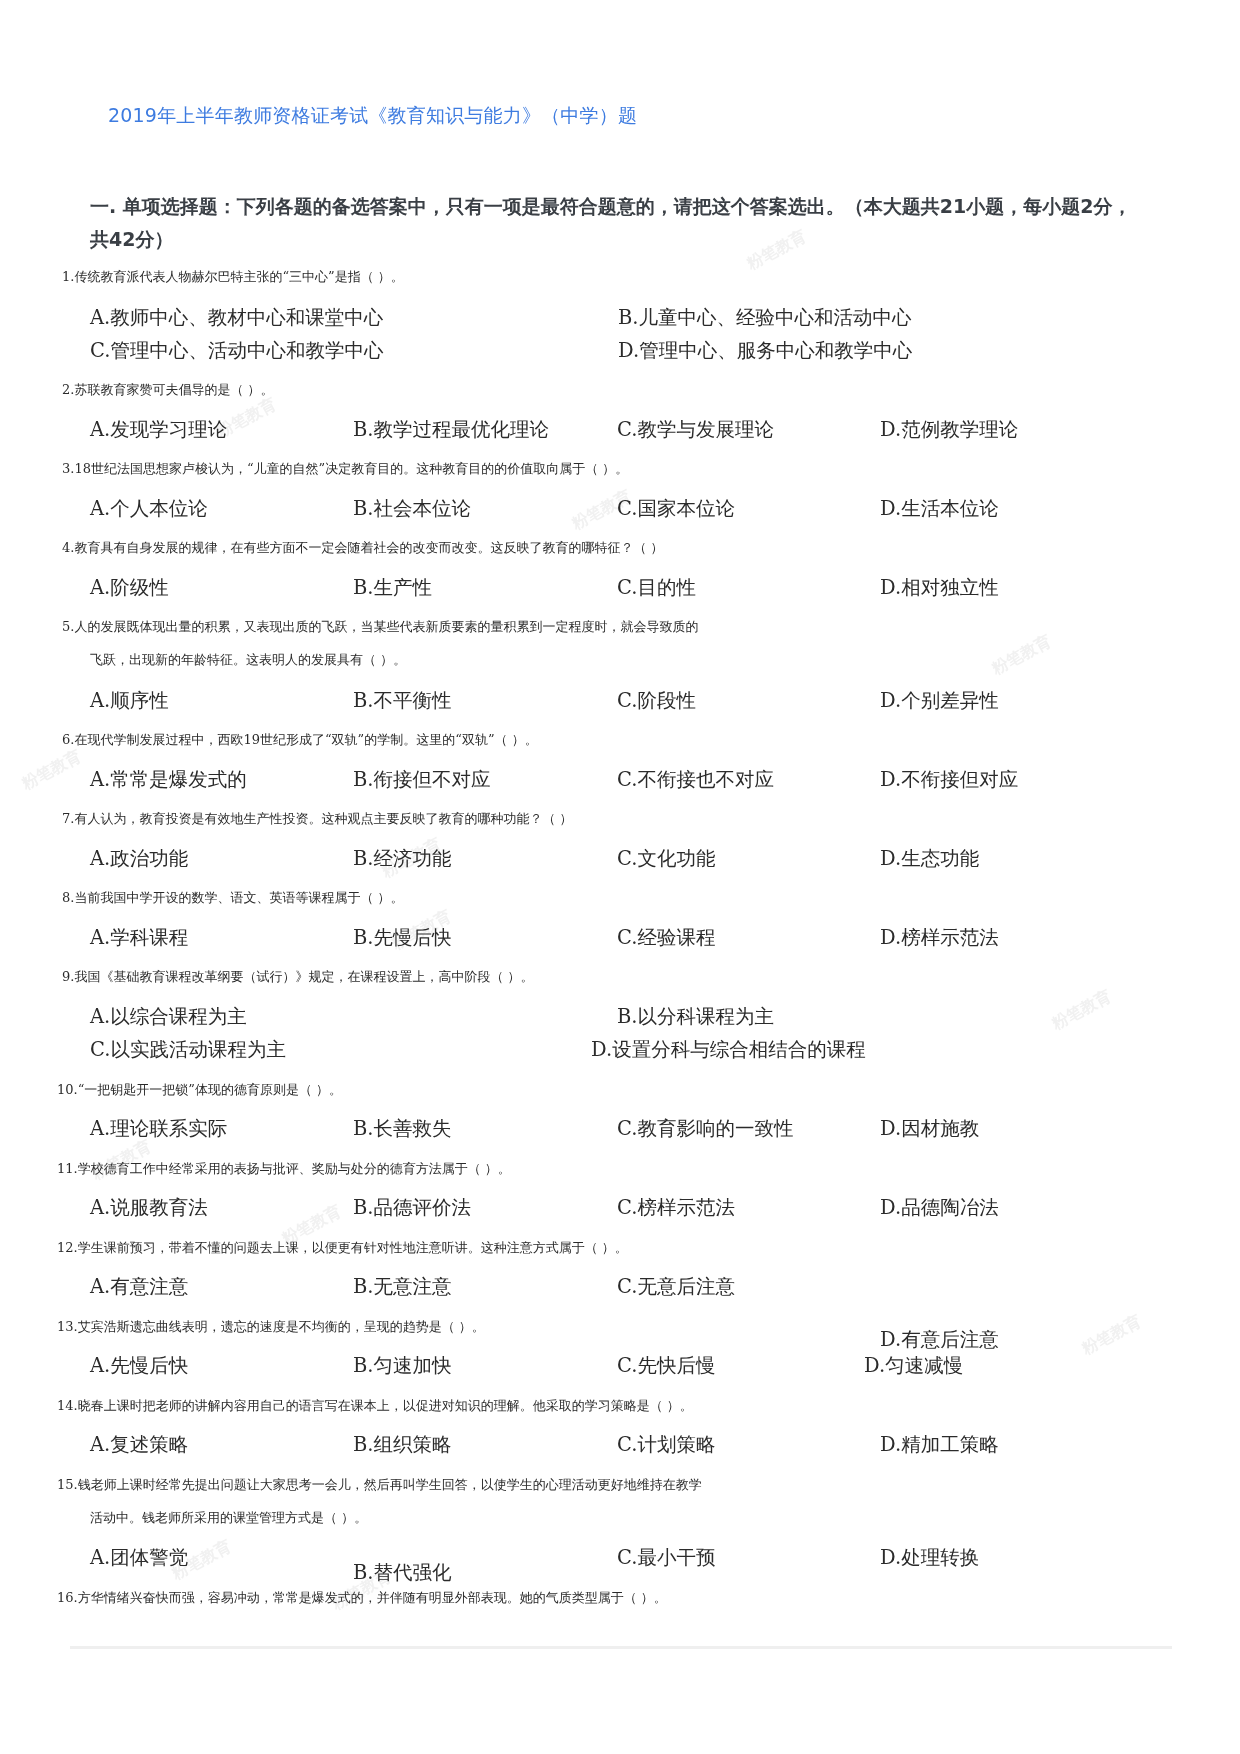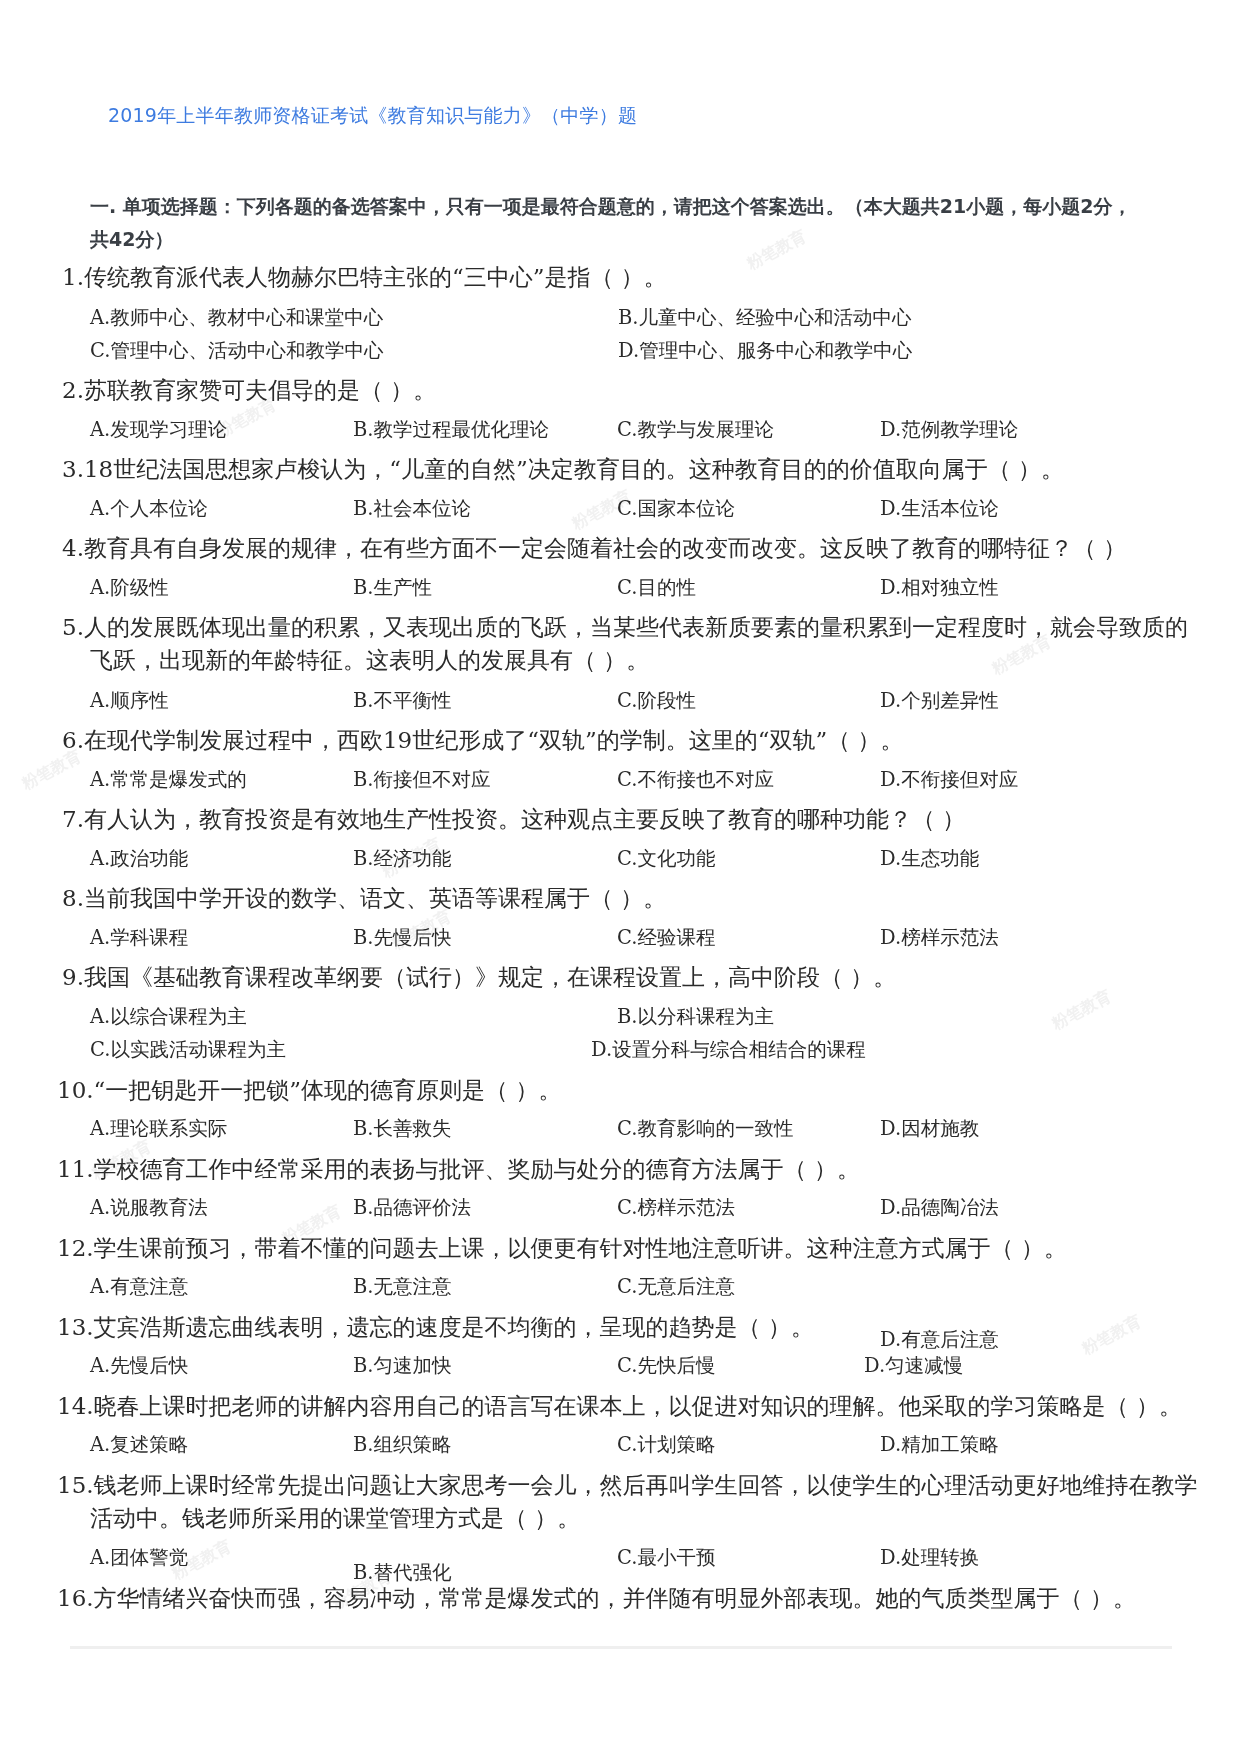--- a/index.html
+++ b/index.html
@@ -32,21 +32,21 @@
       width: 1060px;
       font-family: "DejaVu Sans", "Liberation Sans", sans-serif;
       font-size: 19px;
       font-weight: bold;
       color: #3a3f45;
       line-height: 33px;
     }
     .q {
       position: absolute;
       left: 62px;
-      font-size: 23px;
+      font-size: 13px;
       line-height: 30px;
       white-space: nowrap;
       color: #2b2b2b;
     }
     .opt {
       position: absolute;
       font-size: 19.5px;
       line-height: 30px;
       white-space: nowrap;
       color: #2b2b2b;

